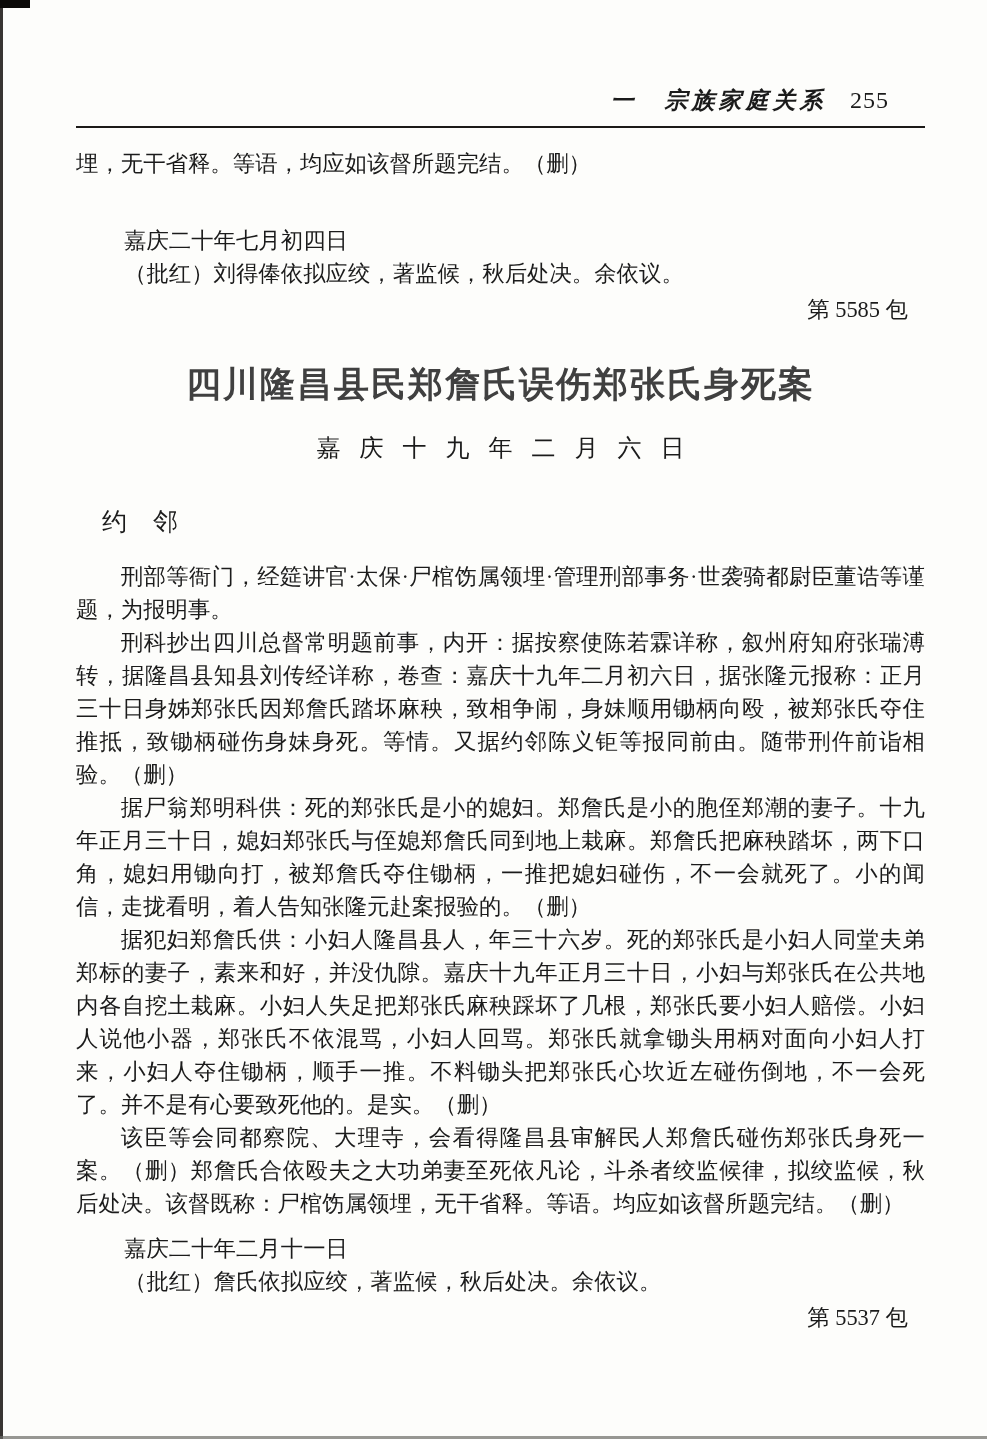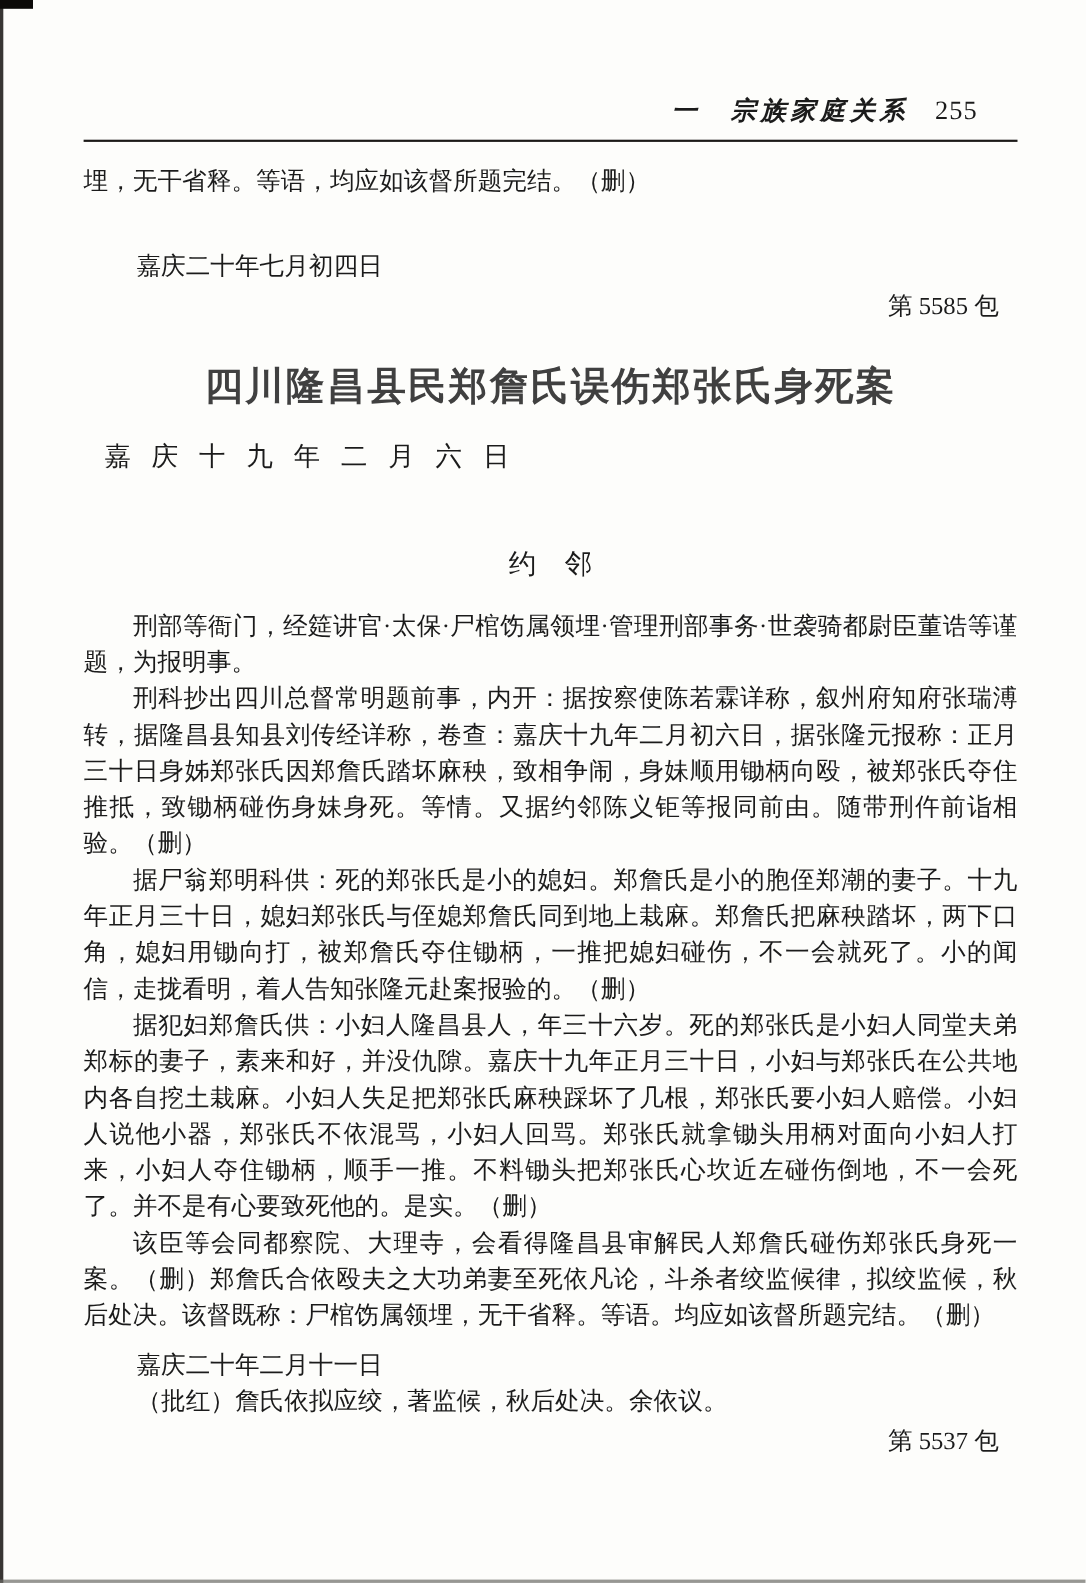--- a/index.html
+++ b/index.html
@@ -69,28 +69,29 @@
     text-align: center;
     font-family: "Liberation Sans", "DejaVu Sans", sans-serif;
     font-weight: bold;
     font-size: 35px;
     letter-spacing: 2px;
     line-height: 42px;
     color: #404040;
   }
   .case-date {
     margin-top: 28px;
+    text-align: center;
     font-size: 24px;
     letter-spacing: 19px;
     padding-left: 19px; 
     line-height: 30px;
   }
   .case-category {
-    margin-top: 68px;
-    text-align: center;
+    margin-top: 44px;
+    text-align: left;
     font-size: 25px;
     letter-spacing: 26px;
     padding-left: 26px;
     line-height: 30px;
   }
   .paragraphs { margin-top: 23px; }
   .paragraphs p {
     margin: 0;
     text-indent: 2em;
     text-align: justify;
@@ -110,20 +111,21 @@
   <div class="page-header bodytext">
     <span class="section-title">一　宗族家庭关系</span>
     <span class="page-number">255</span>
   </div>
   <hr class="header-rule">
 
   <div class="tail-line bodytext">埋，无干省释。等语，均应如该督所题完结。（删）</div>
 
   <div class="date-block bodytext">
     <div class="indent2">嘉庆二十年七月初四日</div>
+    <div class="indent2">（批红）刘得俸依拟应绞，著监候，秋后处决。余依议。</div>
   </div>
 
   <div class="archive-ref bodytext">第 5585 包</div>
 
   <h1 class="case-title">四川隆昌县民郑詹氏误伤郑张氏身死案</h1>
 
   <div class="case-date">嘉庆十九年二月六日</div>
 
   <div class="case-category">约邻</div>
 

